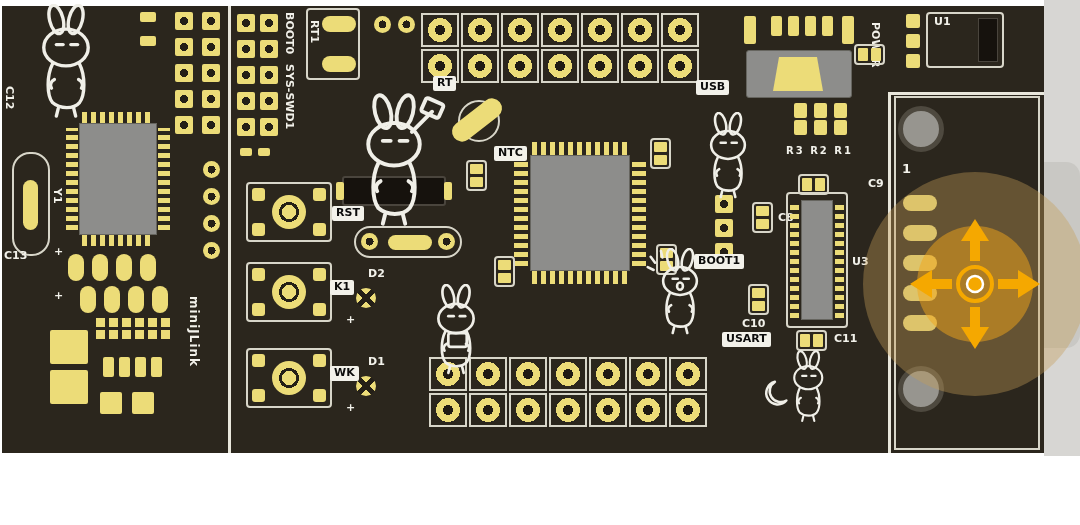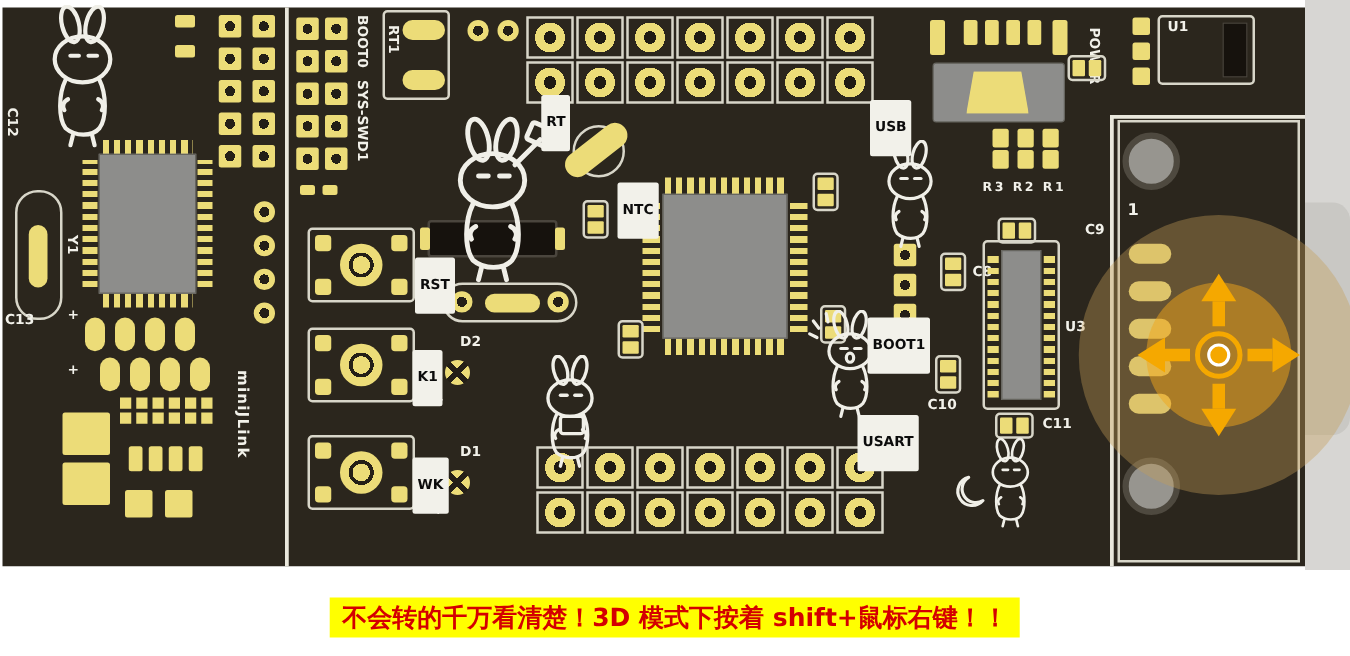--- a/index.html
+++ b/index.html
@@ -3,21 +3,21 @@
 <meta charset="utf-8">
 <style>
   *{margin:0;padding:0;box-sizing:border-box}
   body{font-family:"DejaVu Sans",sans-serif;background:#ffffff}
   .stage{position:relative;width:1080px;height:525px;background:#ffffff;overflow:hidden}
   .abs{position:absolute}
   .pcb{position:absolute;background:#2b261d}
   .sep{position:absolute;background:#e9e7dc}
   .silk{position:absolute;color:#f2f1ea;font-weight:bold;font-size:11px;line-height:1;white-space:nowrap}
   .v{writing-mode:vertical-rl}
-  .lbl{position:absolute;background:#f2f1ea;color:#0c0c0c;font-weight:bold;font-size:11px;line-height:1.15;padding:16px 4px;border-radius:2px;white-space:nowrap;z-index:5}
+  .lbl{position:absolute;background:#f2f1ea;color:#0c0c0c;font-weight:bold;font-size:11px;line-height:1.15;padding:1px 4px;border-radius:2px;white-space:nowrap;z-index:5}
   .smd{position:absolute;background:#ecdc78;border-radius:2px}
   .oval{position:absolute;background:#ecdc78;border-radius:50px}
   .grid{position:absolute;display:grid;justify-items:center;align-items:center}
   .sq18{width:18px;height:18px;border-radius:2px;background:radial-gradient(circle,#241f17 0 4px,#ecdc78 4px)}
   .th16{width:17px;height:17px;border-radius:50%;background:radial-gradient(circle,#241f17 0 4px,#ecdc78 4px)}
   .hcell{width:38px;height:34px;border:2px solid #d8d6c9;background:radial-gradient(circle,#1f1a13 0 5px,#ecdc78 5px 12px,#2b261d 12px)}
   .capov{width:16px;height:27px;border-radius:8px;background:#ecdc78}
   .tiny{width:9px;height:9px;background:#ecdc78}
   .uspad{width:11px;height:20px;background:#ecdc78;border-radius:2px}
   .rpad{width:13px;height:15px;background:#ecdc78;border-radius:2px}
@@ -369,21 +369,21 @@
     <div class="pins-v" style="right:2px;top:8px;bottom:8px;width:9px"></div>
     <div class="qfp-body" style="left:13px;right:13px;top:6px;bottom:6px"></div>
   </div>
   <div class="silk" style="left:852px;top:256px">U3</div>
 
   <div class="cap2" style="left:748px;top:284px">
       <i></i>
       <i></i>
     </div>
   <div class="silk" style="left:742px;top:318px">C10</div>
-  <div class="lbl" style="left:686px;top:332px">USART</div>
+  <div class="lbl" style="left:722px;top:332px">USART</div>
   <div class="cap2 h" style="left:796px;top:330px">
       <i></i>
       <i></i>
     </div>
   <div class="silk" style="left:834px;top:333px">C11</div>
 
   <div class="abs" style="left:894px;top:96px;width:146px;height:354px;border:2px solid #d8d6c9"></div>
   <div class="abs" style="left:898px;top:106px;width:46px;height:46px;border-radius:50%;background:#97958f;border:5px solid #4e493f"></div>
   <div class="abs" style="left:898px;top:366px;width:46px;height:46px;border-radius:50%;background:#97958f;border:5px solid #4e493f"></div>
   <div class="silk" style="left:902px;top:162px;font-size:13px">1</div>
@@ -405,14 +405,13 @@
         <rect x="70" y="98" width="10" height="20"></rect>
       <polygon points="10,75 32,61 32,89"></polygon>
         <rect x="32" y="70" width="20" height="10"></rect>
       <polygon points="140,75 118,61 118,89"></polygon>
         <rect x="98" y="70" width="20" height="10"></rect>
     </g>
     <circle cx="75" cy="75" r="17" fill="none" stroke="#f5a800" stroke-width="4"></circle>
     <circle cx="75" cy="75" r="8" fill="#f5a800" stroke="#ffffff" stroke-width="2.5"></circle>
   </svg>
 
-  <div class="caption" style="left:50%;top:478px;transform:translateX(-50%)">不会转的千万看清楚！3D 模式下按着 shift+鼠标右键！！</div>
 </div>
 
 </body></html>

